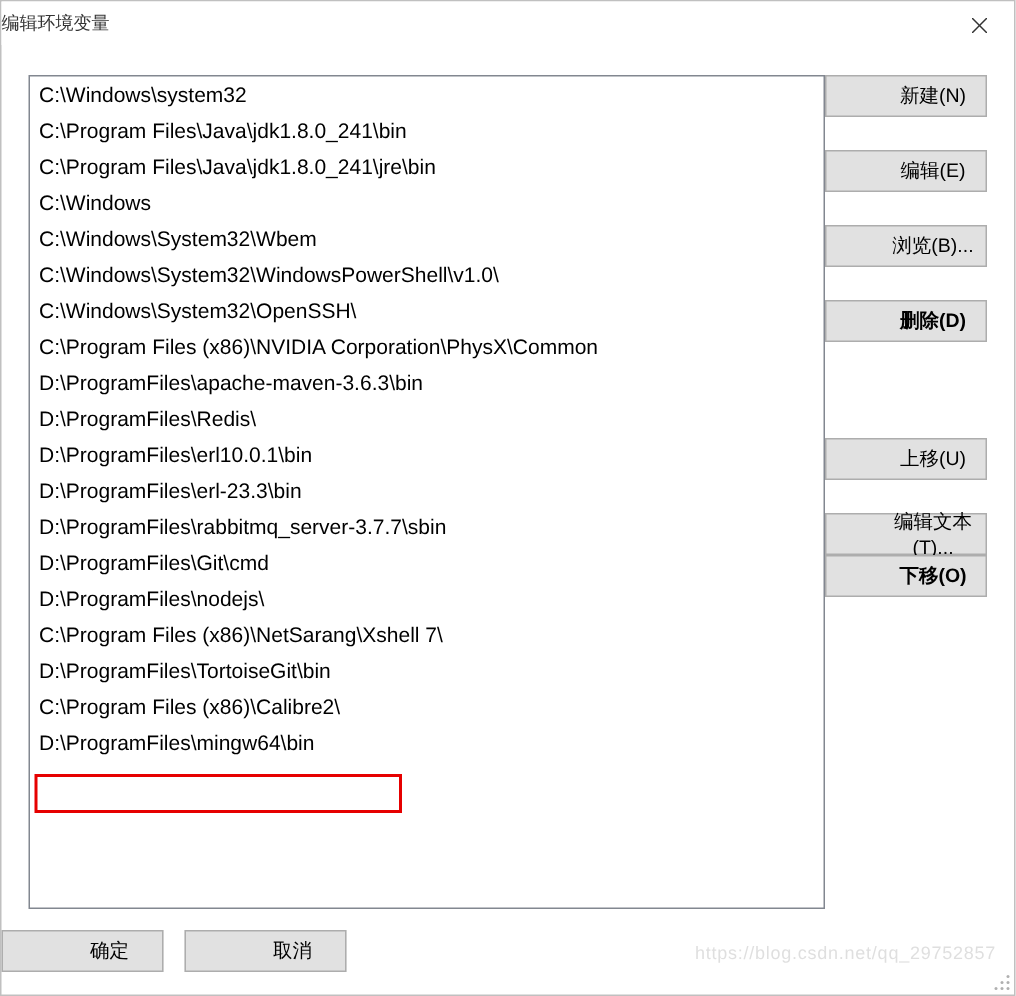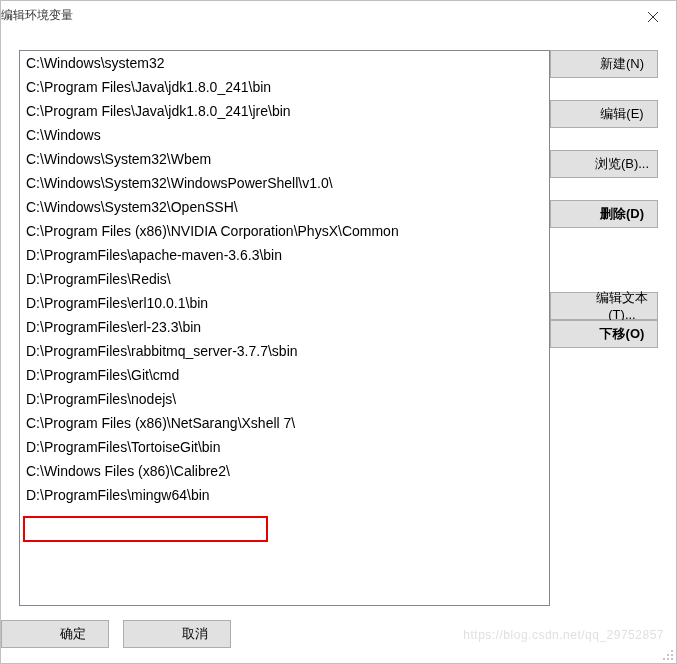--- a/index.html
+++ b/index.html
@@ -143,29 +143,30 @@
       <div class="list-item">C:\Program Files (x86)\NVIDIA Corporation\PhysX\Common</div>
       <div class="list-item">D:\ProgramFiles\apache-maven-3.6.3\bin</div>
       <div class="list-item">D:\ProgramFiles\Redis\</div>
       <div class="list-item">D:\ProgramFiles\erl10.0.1\bin</div>
       <div class="list-item">D:\ProgramFiles\erl-23.3\bin</div>
       <div class="list-item">D:\ProgramFiles\rabbitmq_server-3.7.7\sbin</div>
       <div class="list-item">D:\ProgramFiles\Git\cmd</div>
       <div class="list-item">D:\ProgramFiles\nodejs\</div>
       <div class="list-item">C:\Program Files (x86)\NetSarang\Xshell 7\</div>
       <div class="list-item">D:\ProgramFiles\TortoiseGit\bin</div>
-      <div class="list-item">C:\Windows Files (x86)\Calibre2\</div>
+      <div class="list-item">C:\Program Files (x86)\Calibre2\</div>
       <div class="list-item">D:\ProgramFiles\mingw64\bin</div>
     </div>
 
     <div class="side-buttons">
       <button class="btn gap-s">新建(N)</button>
       <button class="btn gap-s">编辑(E)</button>
       <button class="btn gap-s">浏览(B)...</button>
       <button class="btn gap-m">删除(D)</button>
+      <button class="btn gap-s">上移(U)</button>
       <button class="btn">编辑文本(T)...</button>
       <button class="btn gap-m">下移(O)</button>
     </div>
   </div>
 
   <div class="footer">
     <button class="btn">确定</button>
     <button class="btn">取消</button>
   </div>
 

